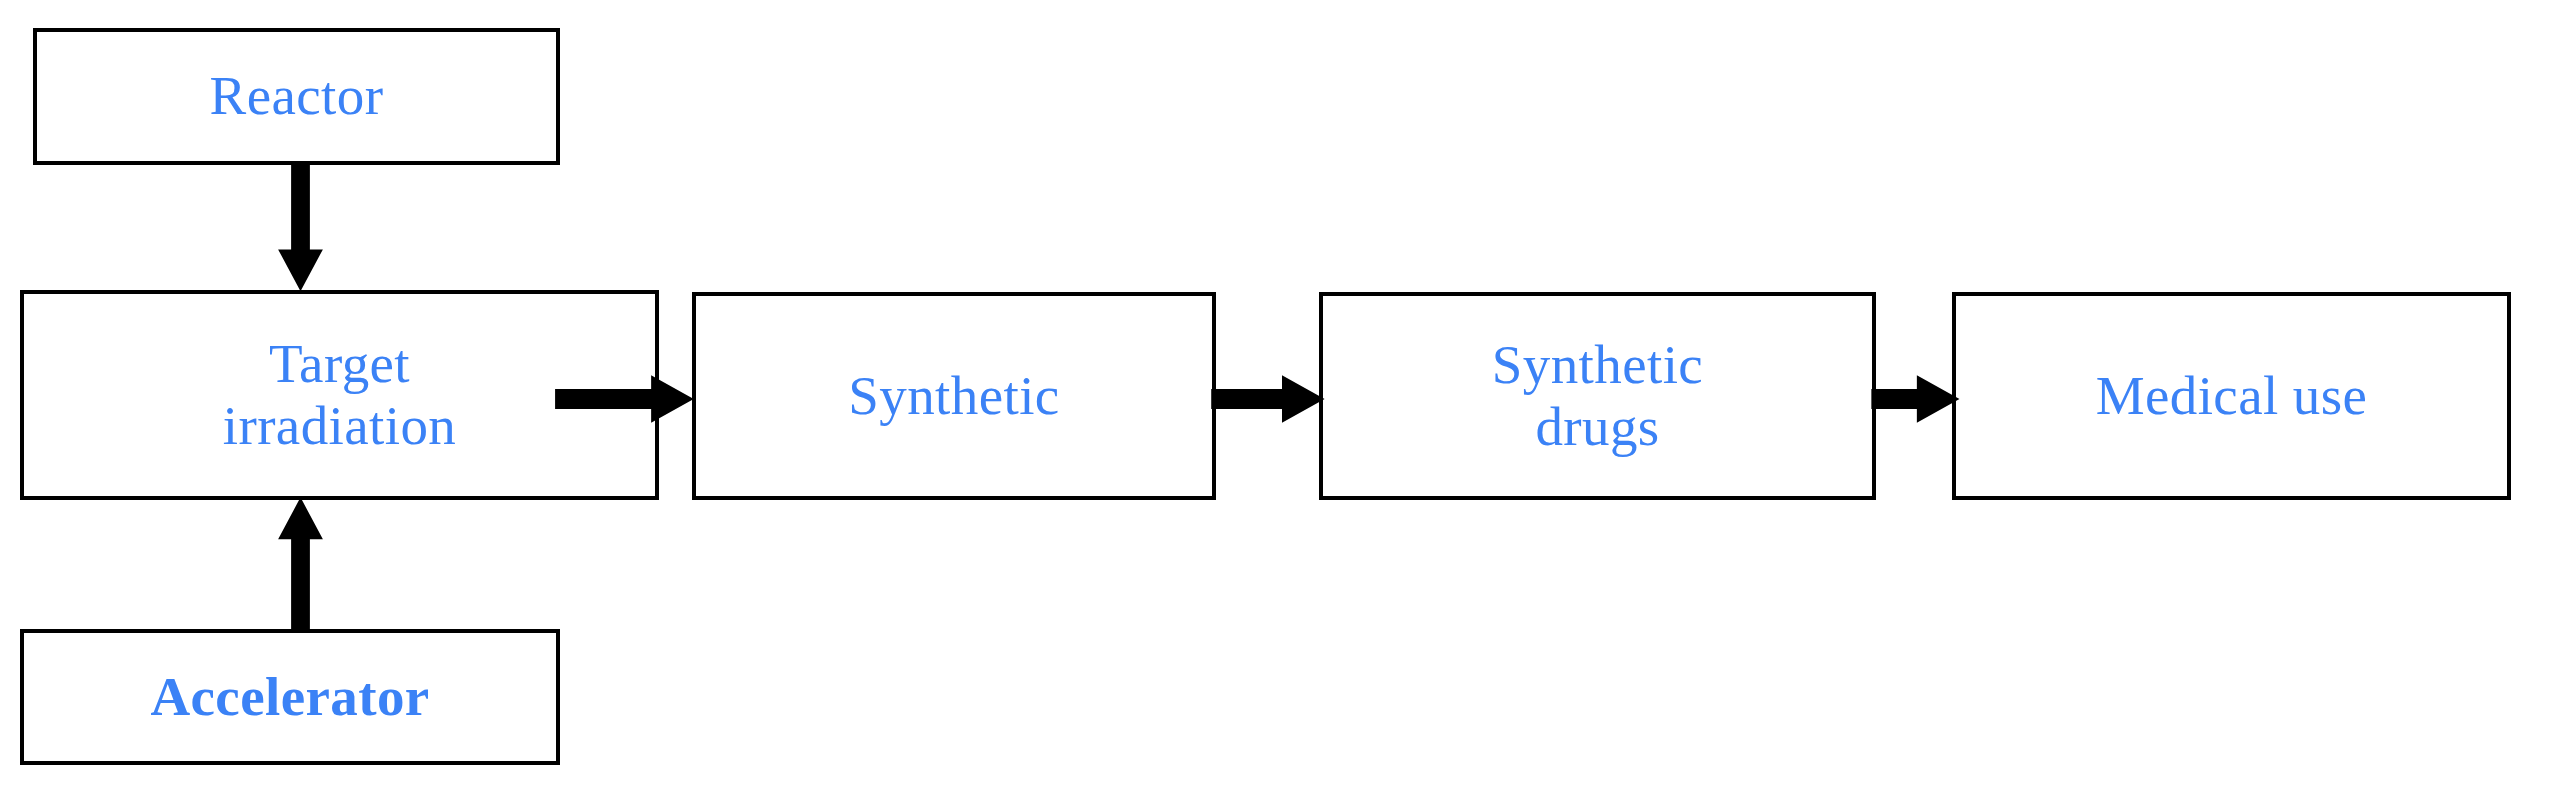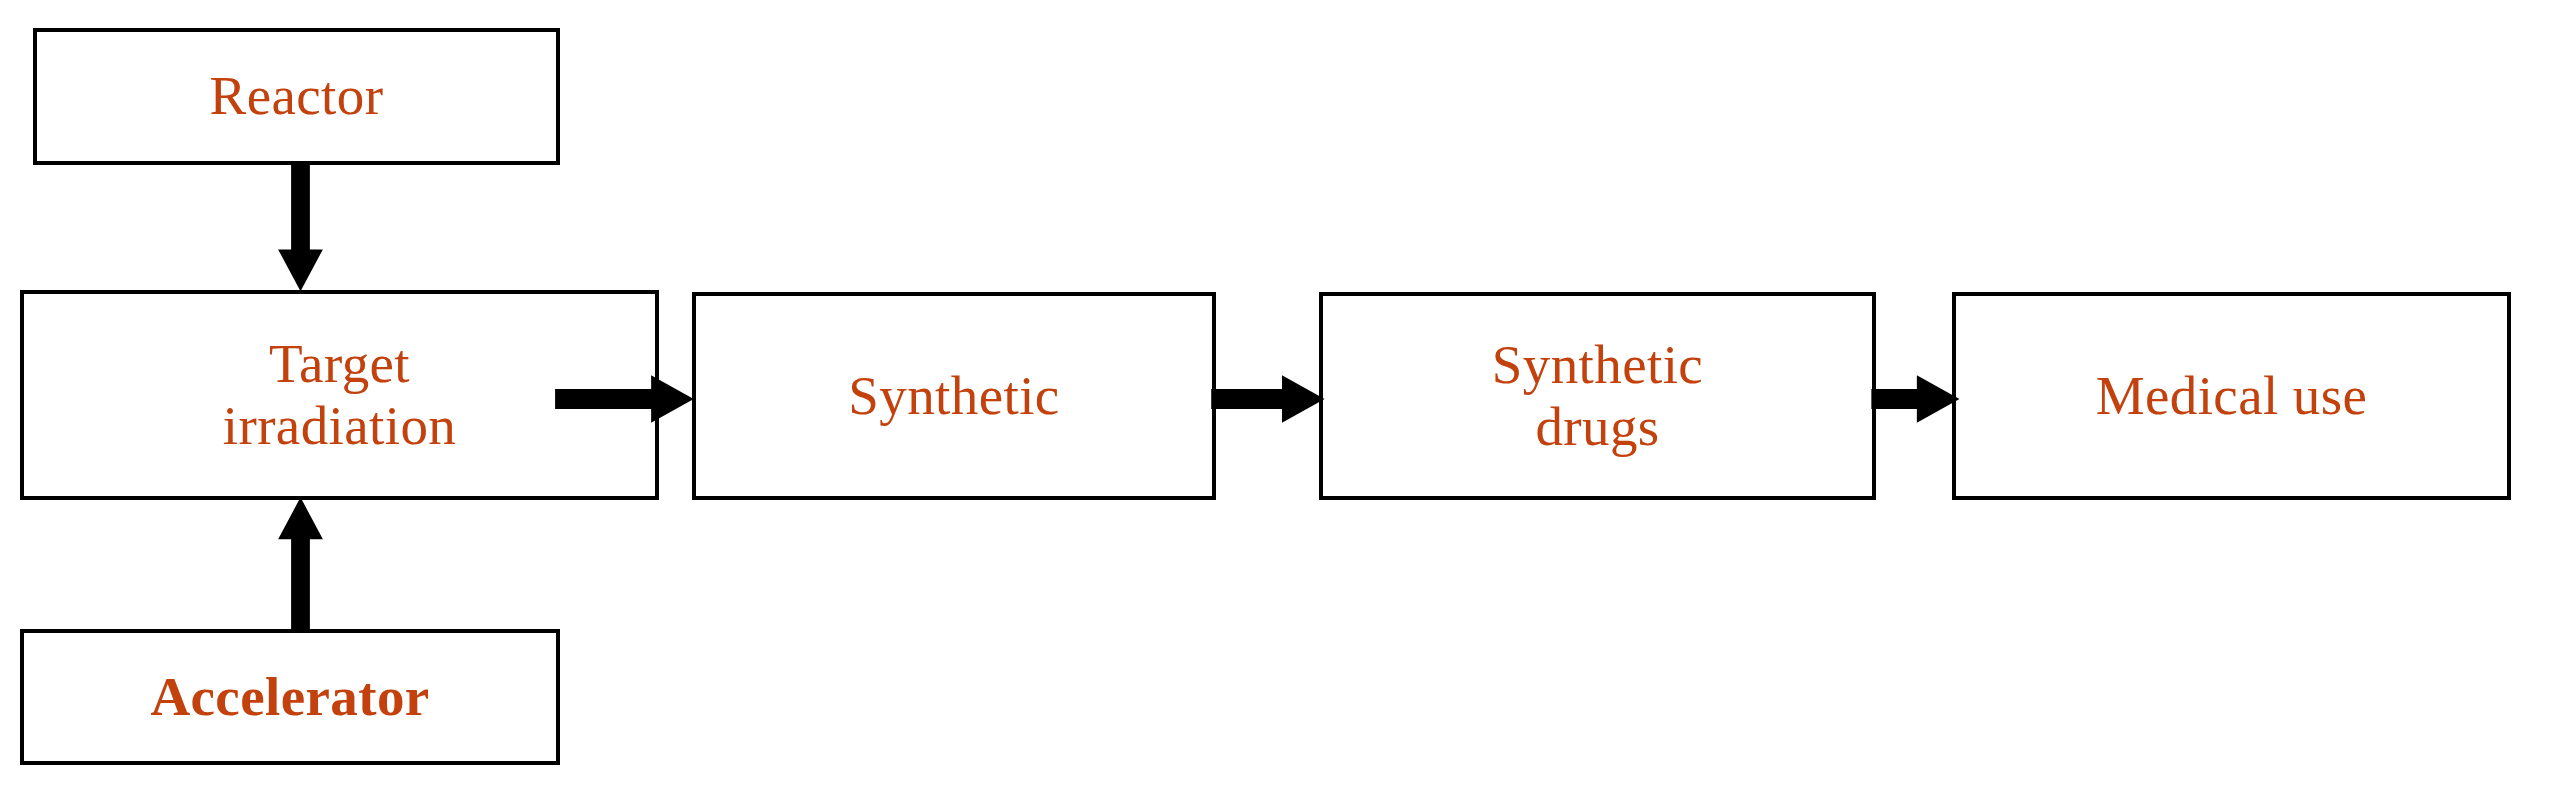--- a/index.html
+++ b/index.html
@@ -20,21 +20,21 @@
     position: absolute;
     box-sizing: border-box;
     background: #ffffff;
     border: 4.3px solid #000000;
     display: flex;
     align-items: center;
     justify-content: center;
     text-align: center;
   }
   .node-label {
-    color: #c2410c;
+    color: #3b82f6;
     font-size: 55px;
     line-height: 1.12;
     letter-spacing: 0.4px;
     white-space: pre-line;
     padding: 0 7.2px;
   }
   
   #node-reactor          { left: 33px;   top: 27.5px;  width: 527px; height: 137px; }
   #node-target           { left: 20px;   top: 290px; width: 639px; height: 210px; }
   #node-accelerator      { left: 20px;   top: 629px; width: 540px; height: 136px; font-weight: bold; }

